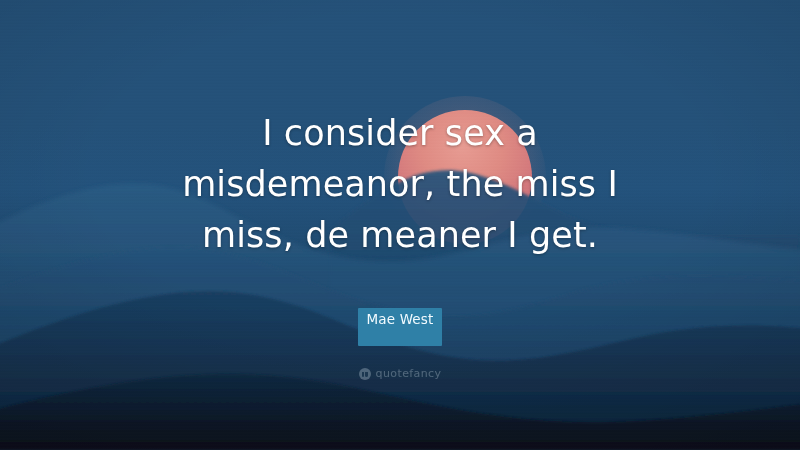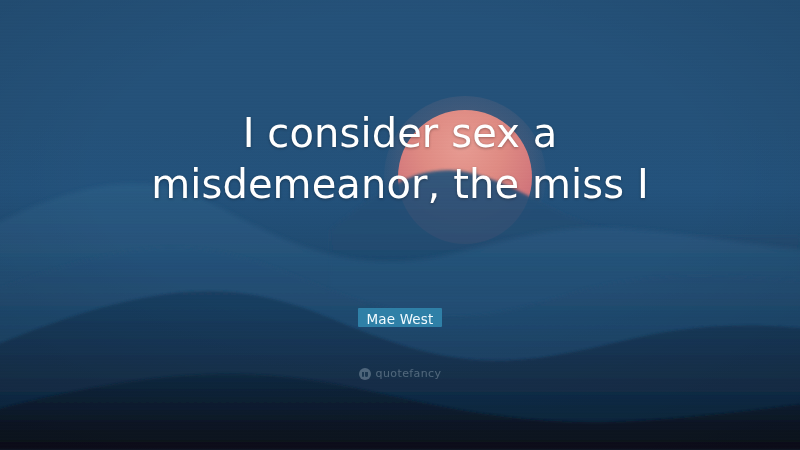--- a/index.html
+++ b/index.html
@@ -90,21 +90,21 @@
   
   .quote {
     position: absolute;
     left: 0;
     right: 0;
     top: 108px;
     text-align: center;
     color: #ffffff;
     font-family: "DejaVu Sans", "Liberation Sans", sans-serif;
     font-weight: 400;
-    font-size: 40px;
+    font-size: 35px;
     line-height: 51px;
     letter-spacing: 0.1px;
     text-shadow: 0 1px 3px rgba(0,0,0,0.32);
     padding: 0 60px;
     box-sizing: border-box;
   }
   .quote-line { display: block; white-space: nowrap; }
 
   
   .author-row {
@@ -114,21 +114,21 @@
     text-align: center;
   }
   .author {
     display: inline-block;
     background: #2f80a7;
     color: #f2fbff;
     font-family: "DejaVu Sans", "Liberation Sans", sans-serif;
     font-size: 13.5px;
     font-weight: 400;
     letter-spacing: .15px;
-    padding: 4px 9px 1px 9px;
+    padding: 4px 9px 20px 9px;
     line-height: 14px;
     border-radius: 1px;
   }
 
   
   .watermark {
     position: absolute;
     left: 0; right: 0;
     top: 365px;
     text-align: center;
@@ -252,20 +252,21 @@
              C680,420 756,410 820,402
              L820,450 L-20,450 Z" fill="url(#gFore)" filter="url(#soft3)" opacity="0.97"></path>
   </svg>
 
   <div class="bg-bands"></div>
   <div class="vignette"></div>
 
   <div class="quote">
     <span class="quote-line">I consider sex a</span>
     <span class="quote-line">misdemeanor, the miss I</span>
+    <span class="quote-line">miss, de meaner I get.</span>
   </div>
 
   <div class="author-row">
     <span class="author">Mae West</span>
   </div>
 
   <div class="watermark">
     <span class="wm-inner">
       <span class="wm-badge"></span>
       <span class="wm-text">quotefancy</span>

